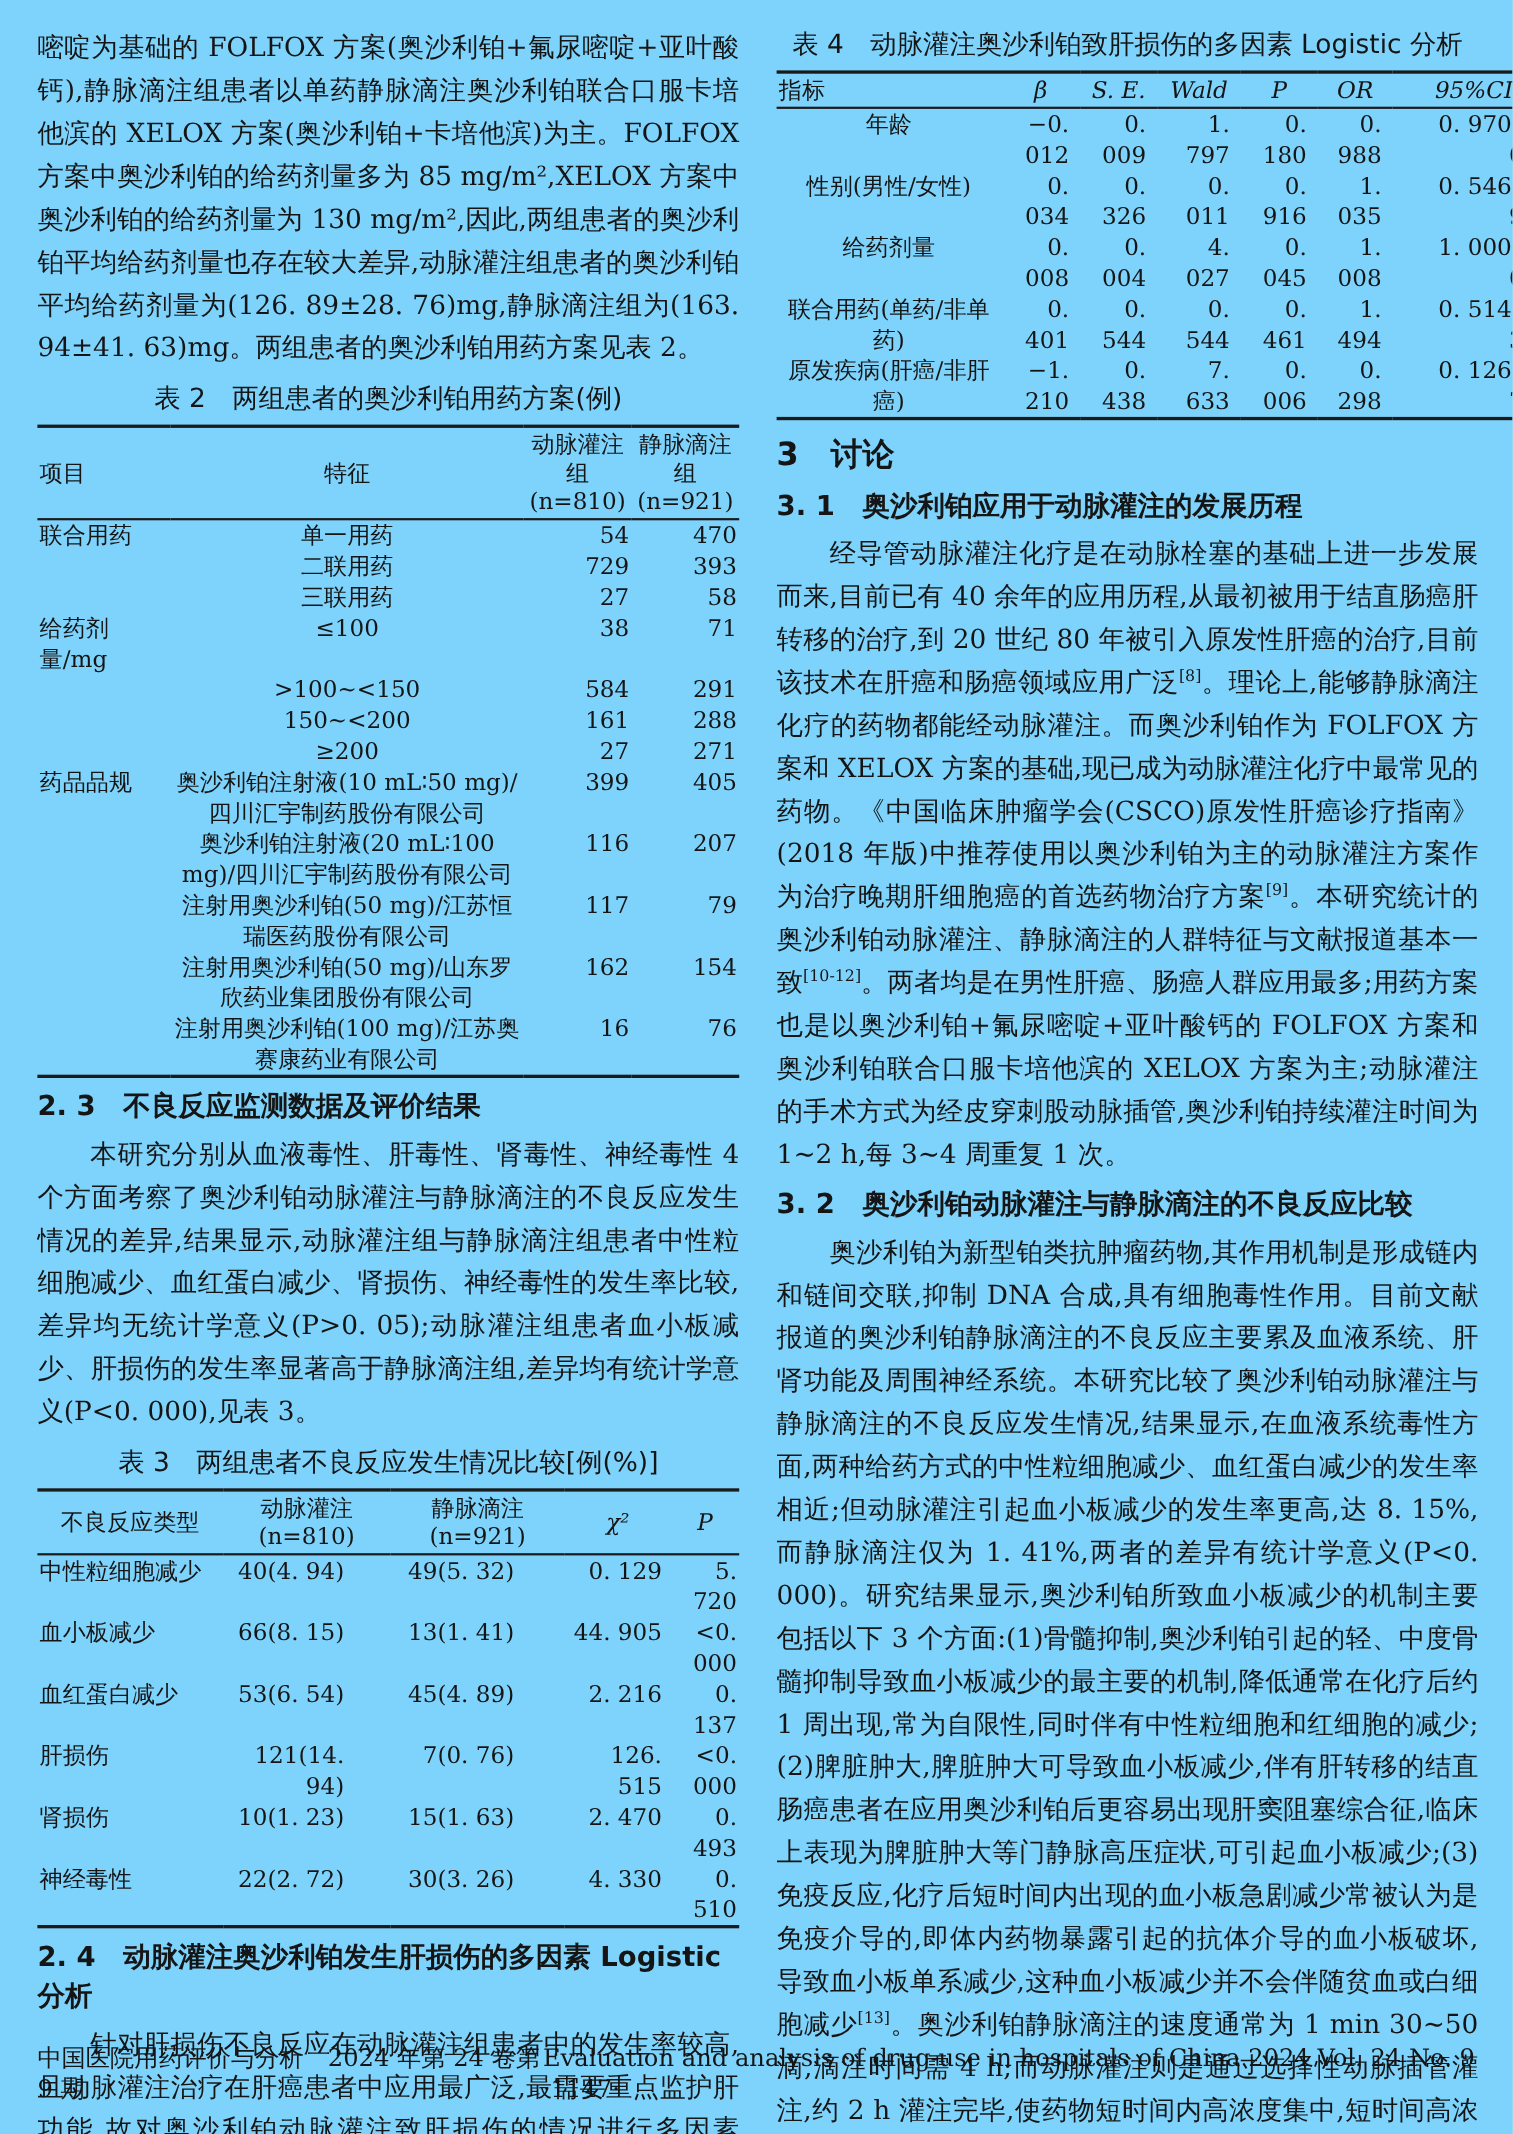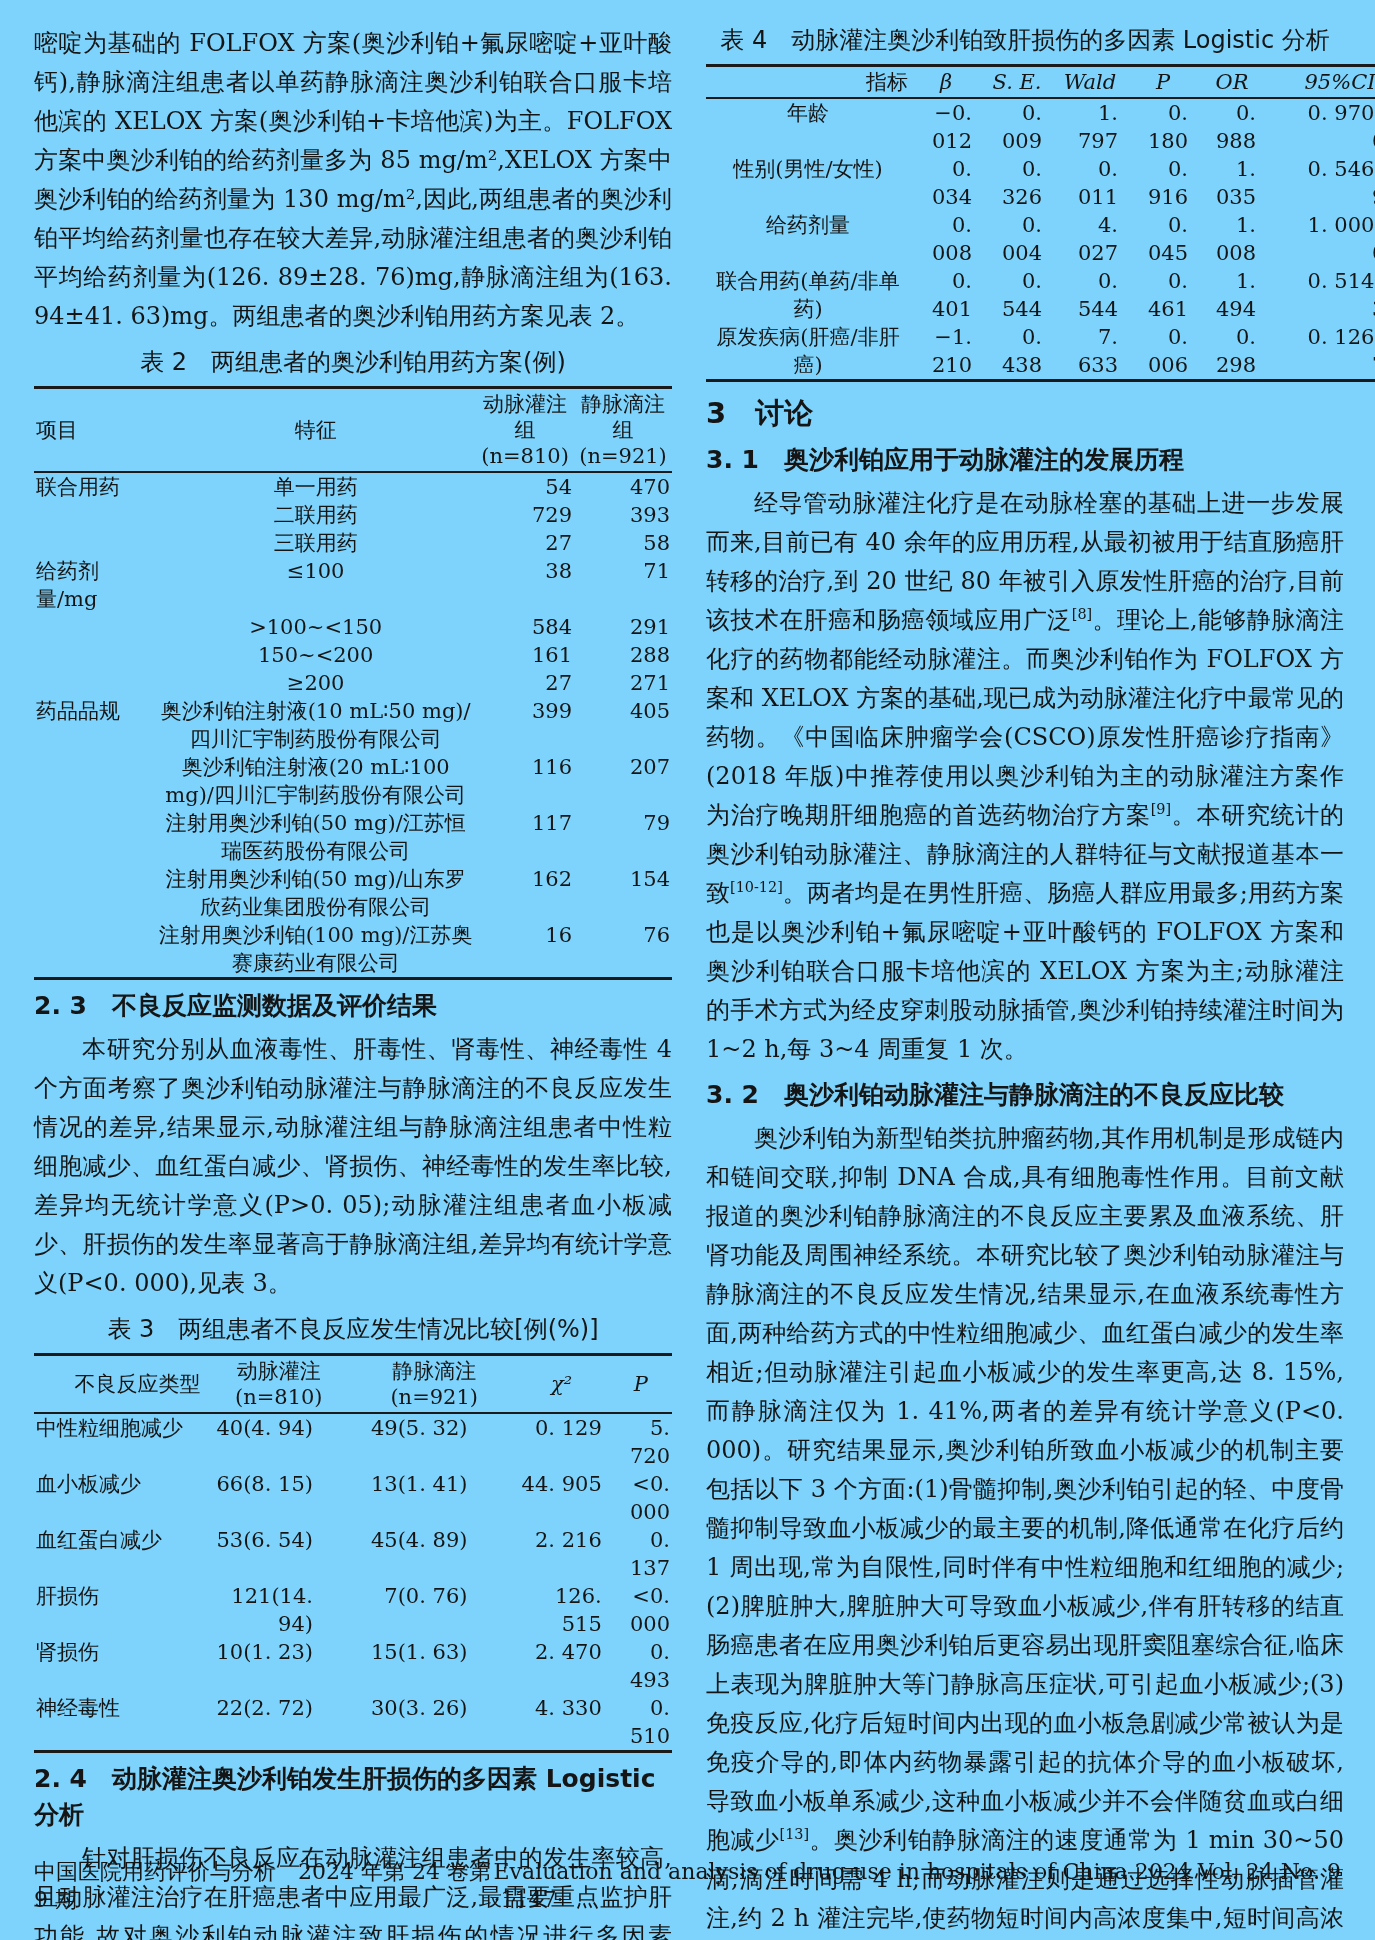--- a/index.html
+++ b/index.html
@@ -176,21 +176,21 @@
       <table class="tbl t3">
         <colgroup>
           <col class="w-type">
             <col class="w-g1">
             <col class="w-g2">
             <col class="w-chi">
             <col class="w-p">
         </colgroup>
         <thead>
           <tr>
-            <th class="c-type" style="text-align:right">不良反应类型</th>
+            <th class="c-type" style="text-align:center">不良反应类型</th>
             <th class="c-g1">动脉灌注(n=810)</th>
             <th class="c-g2">静脉滴注(n=921)</th>
             <th class="c-chi it">χ²</th>
             <th class="c-p it">P</th>
           </tr>
         </thead>
         <tbody>
             <tr>
               <td class="c-type">中性粒细胞减少</td>
               <td class="c-g1">40(4. 94)</td>
@@ -247,21 +247,21 @@
           <col class="w-index">
             <col class="w-beta">
             <col class="w-se">
             <col class="w-wald">
           <col class="w-p">
             <col class="w-or">
             <col class="w-ci">
         </colgroup>
         <thead>
           <tr>
-            <th class="c-index" style="text-align:right">指标</th>
+            <th class="c-index" style="text-align:left">指标</th>
             <th class="c-beta it">β</th>
             <th class="c-se it">S. E.</th>
             <th class="c-wald it">Wald</th>
             <th class="c-p it">P</th>
             <th class="c-or it">OR</th>
             <th class="c-ci it">95%CI</th>
           </tr>
         </thead>
         <tbody>
             <tr>

